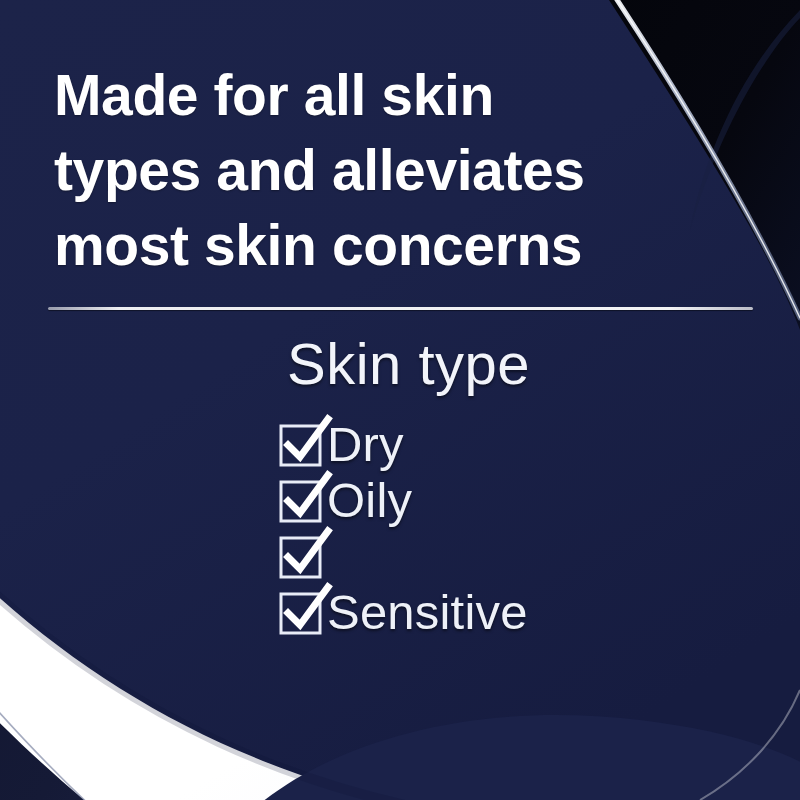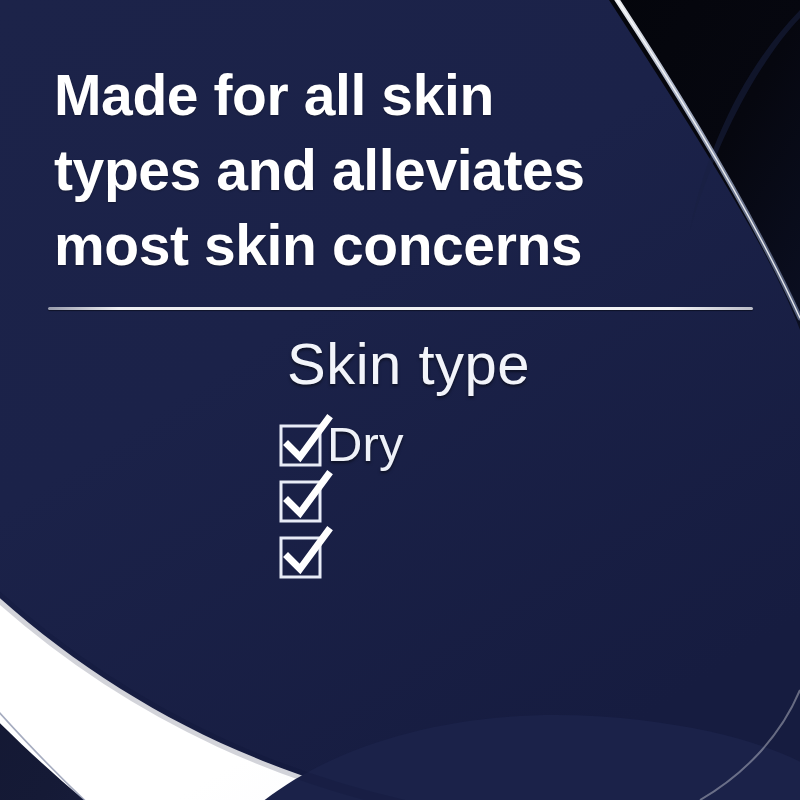--- a/index.html
+++ b/index.html
@@ -203,36 +203,46 @@
       <li class="check-row">
         <span class="checkbox-icon">
           <svg viewBox="0 0 58 58" aria-hidden="true">
             <rect x="3" y="14" width="39" height="39" fill="none" stroke="#e8ecf7" stroke-width="3"></rect>
             <path d="M 10 33 L 22 45 L 50 7" fill="none" stroke="#ffffff" stroke-width="7" stroke-linecap="square" stroke-linejoin="miter"></path>
           </svg>
         </span>
         <span class="check-label">Dry</span>
       </li>
 
-
-
-      <li class="check-row">
-        <span class="checkbox-icon">
-          <svg viewBox="0 0 58 58" aria-hidden="true">
-            <rect x="3" y="14" width="39" height="39" fill="none" stroke="#e8ecf7" stroke-width="3"></rect>
-            <path d="M 10 33 L 22 45 L 50 7" fill="none" stroke="#ffffff" stroke-width="7" stroke-linecap="square" stroke-linejoin="miter"></path>
-          </svg>
-        </span>
-      </li>
-
-      <li class="check-row">
-        <span class="checkbox-icon">
-          <svg viewBox="0 0 58 58" aria-hidden="true">
-            <rect x="3" y="14" width="39" height="39" fill="none" stroke="#e8ecf7" stroke-width="3"></rect>
-            <path d="M 10 33 L 22 45 L 50 7" fill="none" stroke="#ffffff" stroke-width="7" stroke-linecap="square" stroke-linejoin="miter"></path>
-          </svg>
-        </span>
+      <li class="check-row">
+        <span class="checkbox-icon">
+          <svg viewBox="0 0 58 58" aria-hidden="true">
+            <rect x="3" y="14" width="39" height="39" fill="none" stroke="#e8ecf7" stroke-width="3"></rect>
+            <path d="M 10 33 L 22 45 L 50 7" fill="none" stroke="#ffffff" stroke-width="7" stroke-linecap="square" stroke-linejoin="miter"></path>
+          </svg>
+        </span>
+        <span class="check-label">Oily</span>
+      </li>
+
+
+      <li class="check-row">
+        <span class="checkbox-icon">
+          <svg viewBox="0 0 58 58" aria-hidden="true">
+            <rect x="3" y="14" width="39" height="39" fill="none" stroke="#e8ecf7" stroke-width="3"></rect>
+            <path d="M 10 33 L 22 45 L 50 7" fill="none" stroke="#ffffff" stroke-width="7" stroke-linecap="square" stroke-linejoin="miter"></path>
+          </svg>
+        </span>
+      </li>
+
+      <li class="check-row">
+        <span class="checkbox-icon">
+          <svg viewBox="0 0 58 58" aria-hidden="true">
+            <rect x="3" y="14" width="39" height="39" fill="none" stroke="#e8ecf7" stroke-width="3"></rect>
+            <path d="M 10 33 L 22 45 L 50 7" fill="none" stroke="#ffffff" stroke-width="7" stroke-linecap="square" stroke-linejoin="miter"></path>
+          </svg>
+        </span>
+        <span class="check-label">Sensitive</span>
       </li>
 
     </ul>
 
   </div>
 </div>
 
 </body></html>

